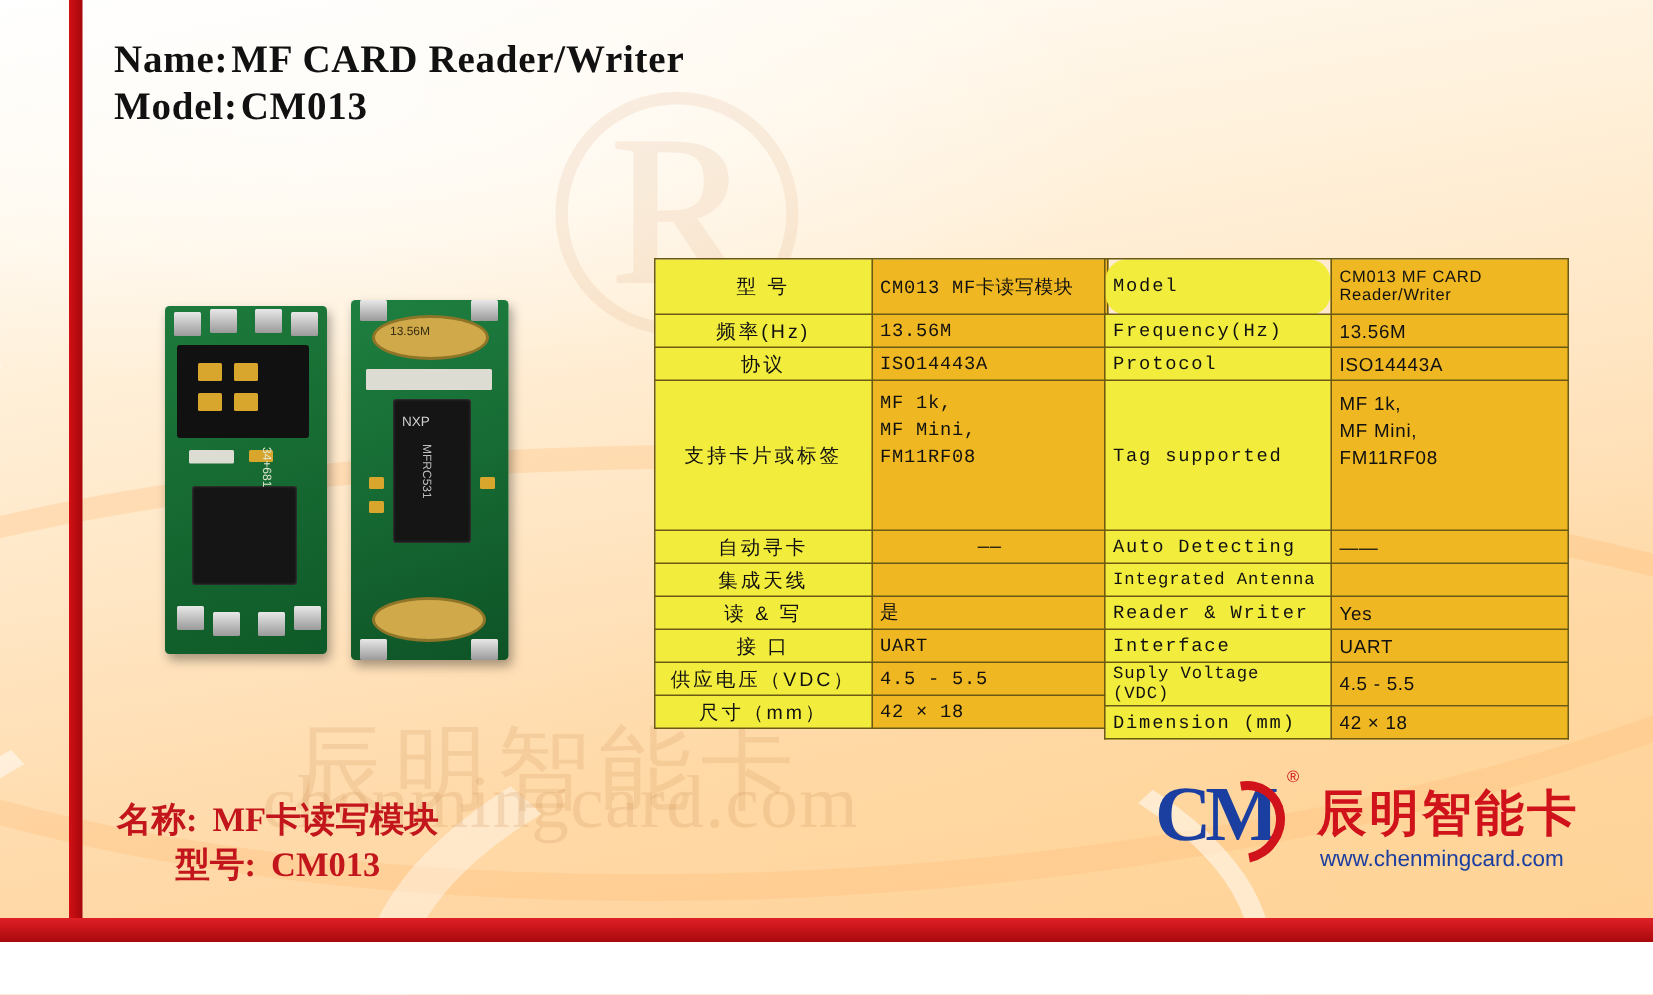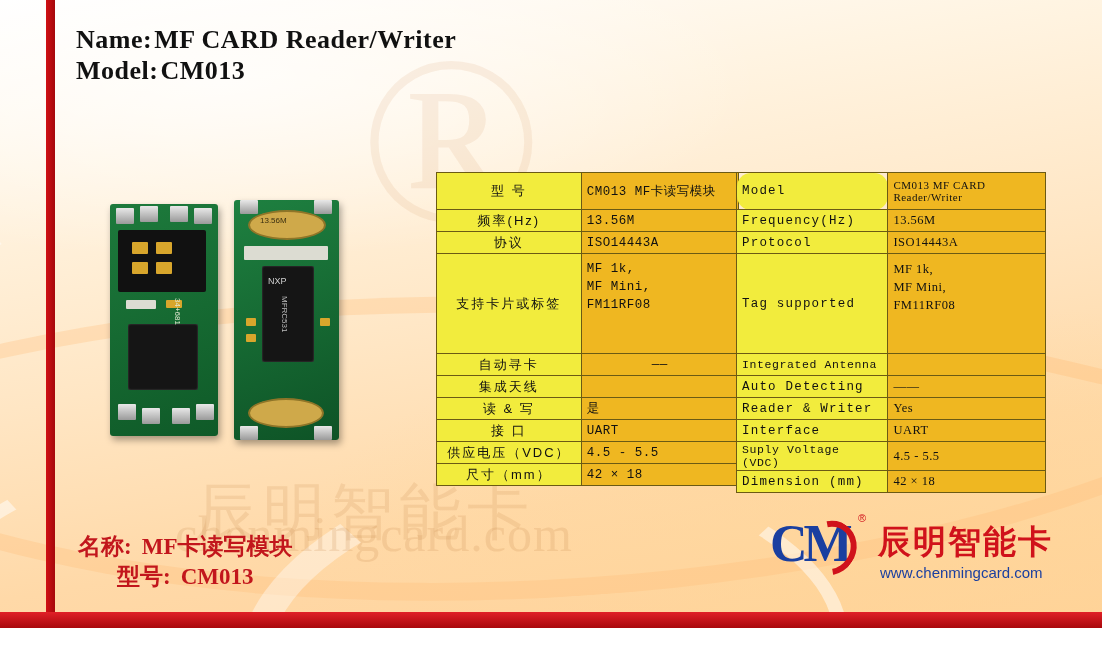--- a/index.html
+++ b/index.html
@@ -65,21 +65,21 @@
   .whitebox{position:absolute;background:#dcdcd2;border-radius:1px;}
 
   
   .tbl{position:absolute;border-collapse:collapse;font-family:"Liberation Sans",sans-serif;}
   .tbl td{border:1px solid #6b5a14;padding:1px 5px;vertical-align:middle;}
   .t-cn{left:436px;top:172px;width:303px;}
   .t-en{left:736px;top:172px;width:310px;}
   .t-cn td.k{width:142px;background:#f2ec3d;color:#111;text-align:center;font-size:13px;letter-spacing:2px;}
   .t-cn td.v{width:155px;background:#efb721;color:#111;font-size:12.5px;letter-spacing:0.5px;font-family:"Liberation Mono",monospace;}
   .t-en td.k{width:150px;background:#f2ec3d;color:#111;font-size:12.5px;letter-spacing:1.2px;font-family:"Liberation Mono",monospace;}
-  .t-en td.v{width:174px;background:#efb721;color:#111;font-size:12.5px;letter-spacing:0.5px;font-family:Liberation Serif, serif;}
+  .t-en td.v{width:174px;background:#efb721;color:#111;font-size:12.5px;letter-spacing:0.5px;font-family:Liberation Sans, sans-serif;}
   .row-h{height:22px;}
   .multi{height:100px;}
   .multi .ml{line-height:18px;white-space:pre-line;}
   .center{text-align:center;}
 
   
   .foot{position:absolute;left:78px;top:532px;font-family:"Liberation Serif",serif;}
   .foot .fl{font-size:23px;font-weight:bold;color:#c2161c;line-height:30px;white-space:nowrap;text-align:center;}
   .foot .fl .fv{color:#c2161c;margin-left:10px;}
 
@@ -219,26 +219,26 @@
       <td class="k">Protocol</td>
       <td class="v">ISO14443A</td>
     </tr>
     <tr class="multi">
       <td class="k">Tag supported</td>
       <td class="v ml" style="vertical-align:top;padding-top:6px;">MF 1k,
 MF Mini,
 FM11RF08</td>
     </tr>
     <tr class="row-h">
+      <td class="k">Auto Detecting</td>
+      <td class="v">——</td>
+    </tr>
+    <tr class="row-h">
       <td class="k" style="font-size:11.5px;letter-spacing:0.6px;">Integrated Antenna</td>
       <td class="v"></td>
-    </tr>
-    <tr class="row-h">
-      <td class="k">Auto Detecting</td>
-      <td class="v">——</td>
     </tr>
     <tr class="row-h">
       <td class="k">Reader &amp; Writer</td>
       <td class="v">Yes</td>
     </tr>
     <tr class="row-h">
       <td class="k">Interface</td>
       <td class="v">UART</td>
     </tr>
     <tr class="row-h">

